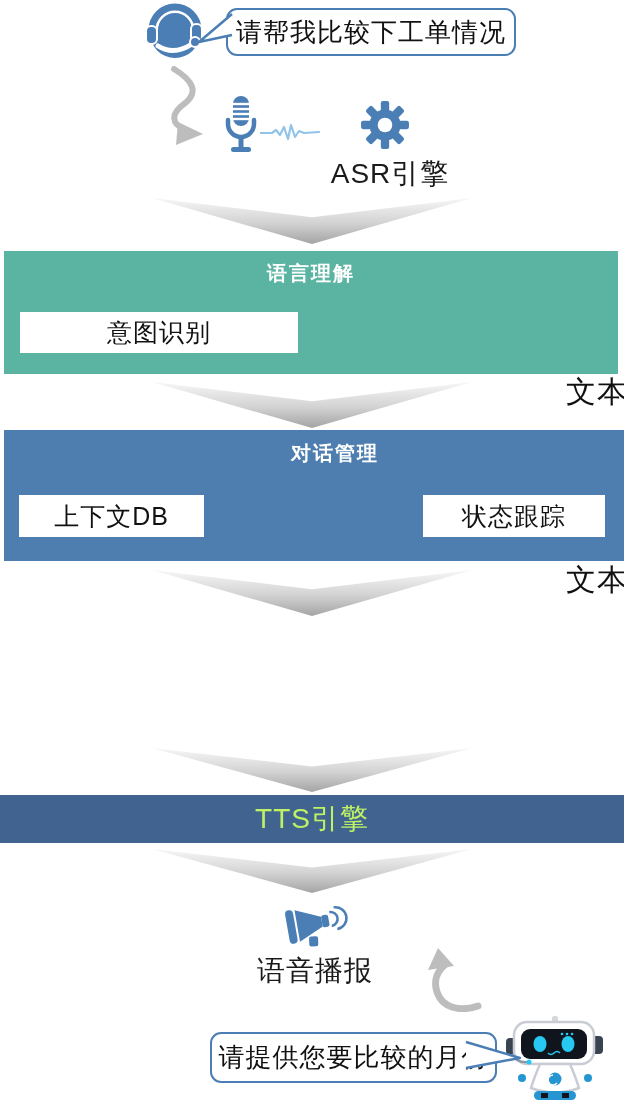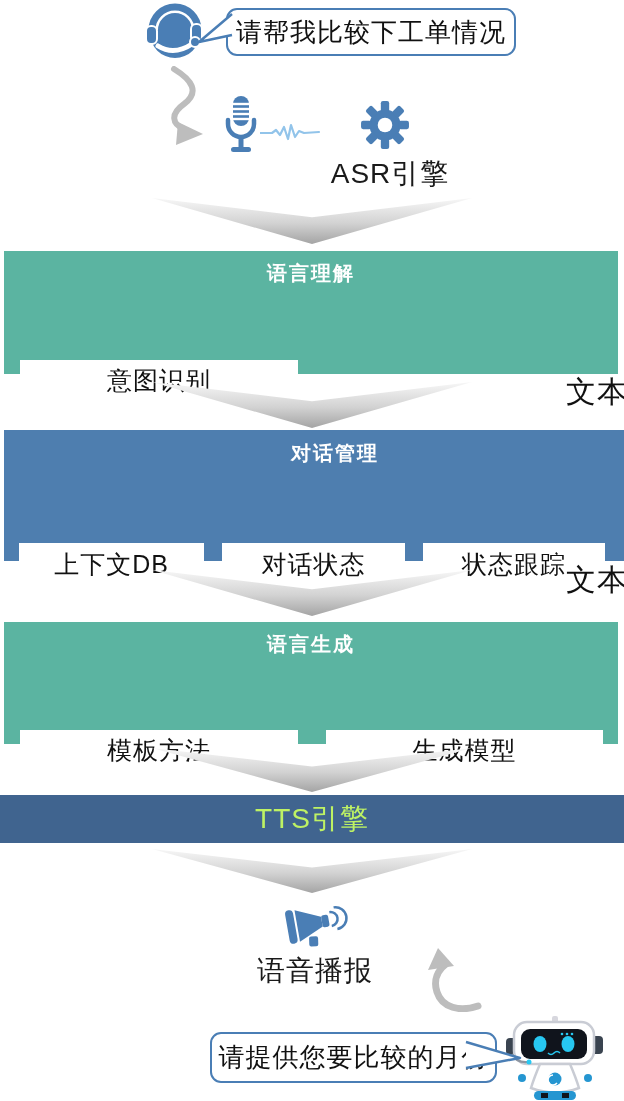--- a/index.html
+++ b/index.html
@@ -15,21 +15,21 @@
   .chev{position:absolute;left:152px;width:320px;height:46px;
         background:linear-gradient(180deg,#f7f7f7 0%,#d2d2d2 55%,#a4a4a4 100%);
         clip-path:polygon(0 0,50% 42%,100% 0,50% 100%);}
   .chev-label{position:absolute;left:4px;width:624px;text-align:right;font-size:30px;
               color:#111;z-index:3;letter-spacing:1px;}
   
   .stage{position:absolute;left:4px;width:614px;}
   .stage-title{width:100%;text-align:center;color:#fff;font-size:20px;font-weight:700;
                letter-spacing:2px;}
   .sub{position:absolute;background:#fff;display:flex;align-items:center;justify-content:center;
-       font-size:25px;color:#111;letter-spacing:1px;margin-top:48px;}
+       font-size:25px;color:#111;letter-spacing:1px;}
   .label{position:absolute;text-align:center;font-size:28px;color:#1a1a1a;letter-spacing:1px;}
   .tts-text{width:100%;height:100%;display:flex;align-items:center;justify-content:center;
             color:#bef264;font-size:28px;letter-spacing:1px;}
 </style>
 </head>
 <body>
 
 <div id="canvas">
 
   <svg class="abs" style="left:140px;top:0px" width="68" height="64" viewBox="0 0 68 64">
@@ -104,42 +104,30 @@
   <div class="chev-label" style="top:372px;">
     <span>文本</span>
   </div>
   <div class="chev" style="top:382px;"></div>
 
   <div class="stage" style="top:430px;height:131px;background:#4E7EAF;padding-left:24px;">
     <div class="stage-title" style="margin-top:10px;">对话管理</div>
     <div class="sub" style="left:15px;top:65px;width:185px;height:42px;">
       <span>上下文DB</span>
     </div>
-    <div class="sub" style="left:218px;top:65px;width:183px;height:42px;">
-      <span>对话状态</span>
-    </div>
     <div class="sub" style="left:419px;top:65px;width:182px;height:42px;">
       <span>状态跟踪</span>
     </div>
   </div>
 
   <div class="chev-label" style="top:560px;">
     <span>文本</span>
   </div>
   <div class="chev" style="top:570px;"></div>
 
-  <div class="stage" style="top:622px;height:122px;background:#5BB4A1;">
-    <div class="stage-title" style="margin-top:9px;">语言生成</div>
-    <div class="sub" style="left:16px;top:60px;width:278px;height:41px;">
-      <span>模板方法</span>
-    </div>
-    <div class="sub" style="left:322px;top:60px;width:277px;height:41px;">
-      <span>生成模型</span>
-    </div>
-  </div>
 
   <div class="chev" style="top:748px;height:44px;"></div>
 
   <div class="abs" style="left:0;top:795px;width:624px;height:48px;background:#40648F;">
     <div class="tts-text">TTS引擎</div>
   </div>
 
   <div class="chev" style="top:849px;height:44px;"></div>
 
   <svg class="abs" style="left:284px;top:898px" width="66" height="50" viewBox="0 0 66 50">

